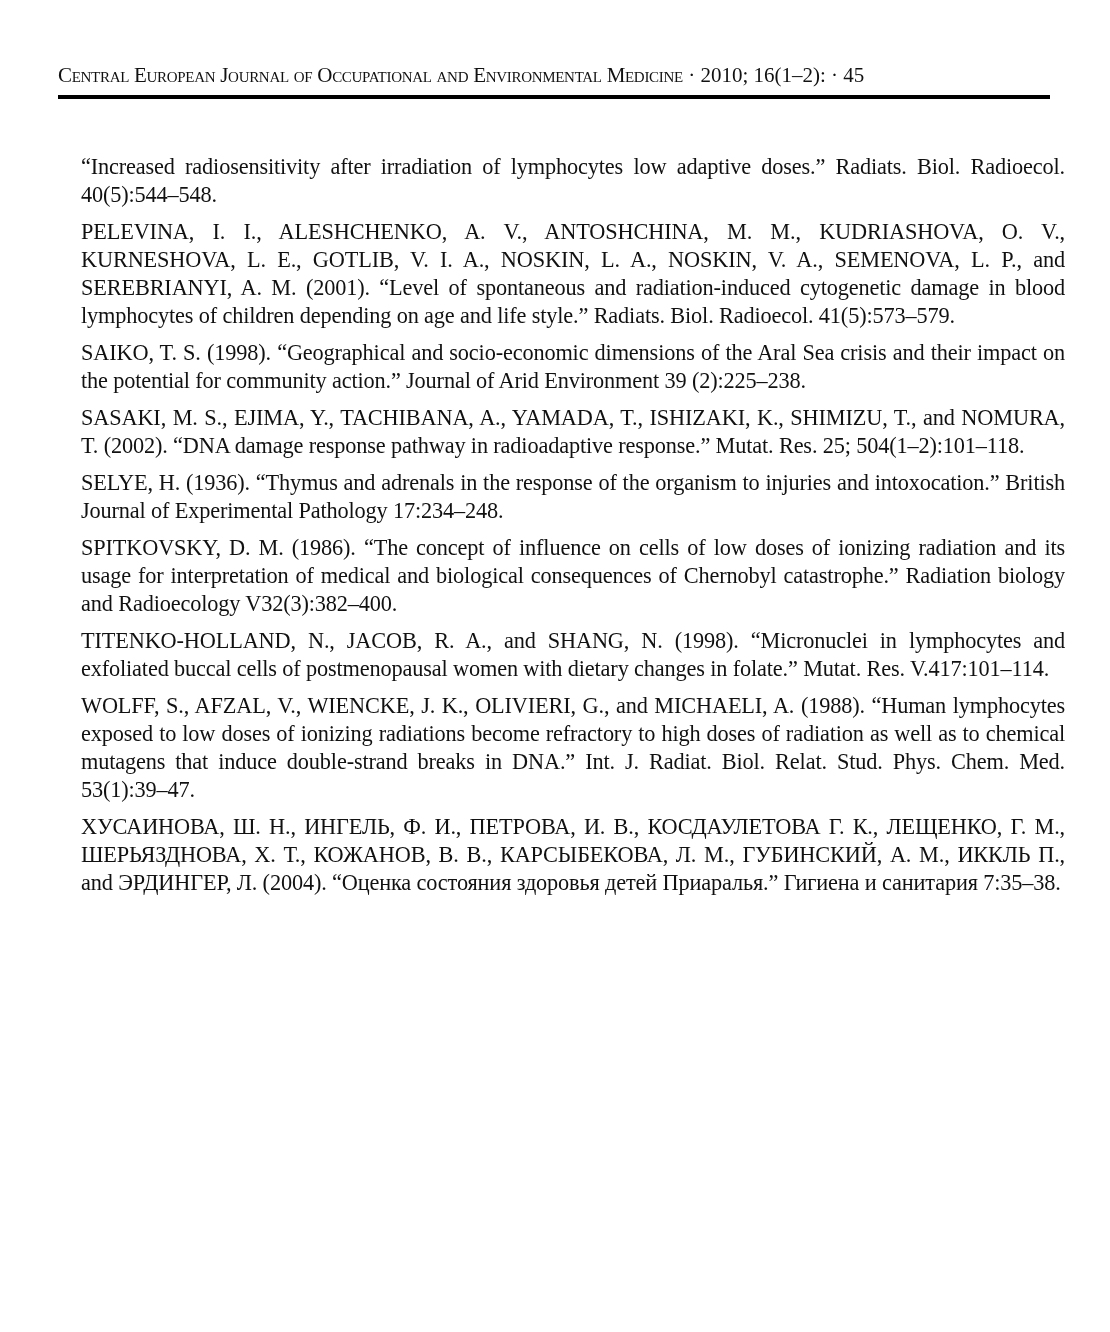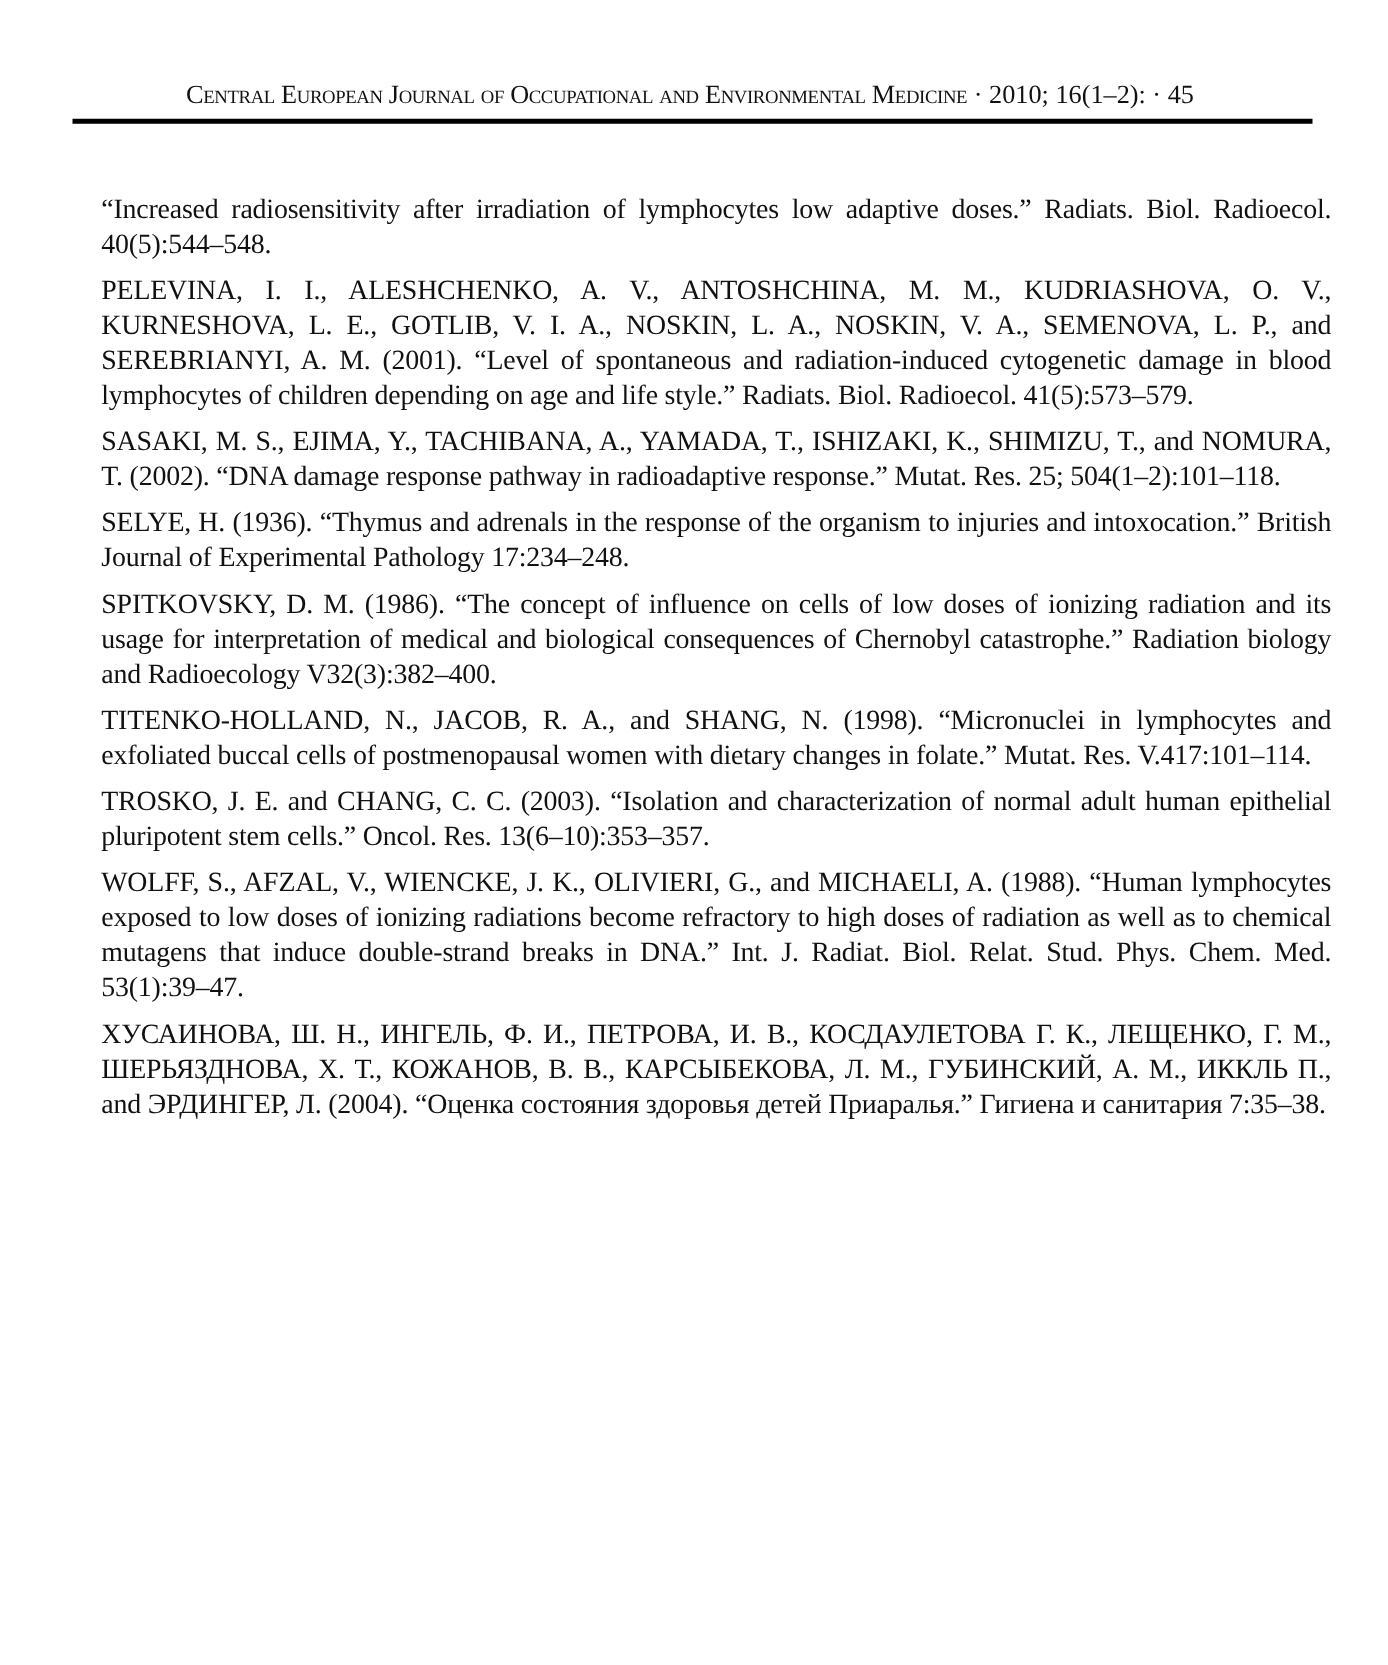--- a/index.html
+++ b/index.html
@@ -1,17 +1,17 @@
 <!DOCTYPE html>
 <html><head>
 <meta charset="utf-8">
 <style>
   html, body { margin:0; padding:0; background:#ffffff; }
   body { width:1110px; height:1332px; position:relative; overflow:hidden; font-family:"Liberation Serif", serif; color:#111; }
-  .header { position:absolute; left:58px; top:62px; width:988px; height:26px; text-align:center; font-size:21px; line-height:26px; white-space:nowrap; }
+  .header { position:absolute; left:58px; top:62px; width:988px; height:26px; text-align:left; font-size:21px; line-height:26px; white-space:nowrap; }
   .header .journal { font-variant: small-caps; letter-spacing:-0.3px; }
   .rule { position:absolute; left:58px; top:95px; width:992px; height:4px; background:#000; }
   .refs { position:absolute; left:62px; top:153px; width:984px;margin-left:19px; }
   .ref { font-size:22.3px; line-height:28px; text-align:justify; margin:0 0 9px 0; letter-spacing:-0.15px; word-spacing:0px; hyphens:manual; }
   .ref.cont { }
 </style>
 </head>
 <body>
 
 <div class="header">
@@ -19,20 +19,20 @@
   <span>·</span>
   <span>2010; 16(1–2):</span>
   <span>·</span>
   <span>45</span>
 </div>
 <div class="rule"></div>
 
 <div class="refs">
   <p class="ref cont">“Increased radiosensitivity after irradiation of lymphocytes low adaptive doses.” Radiats. Biol. Radioecol. 40(5):544–548.</p>
   <p class="ref">PELEVINA, I. I., ALESHCHENKO, A. V., ANTOSHCHINA, M. M., KUDRIASHOVA, O. V., KURNESHOVA, L. E., GOTLIB, V. I. A., NOSKIN, L. A., NOSKIN, V. A., SEMENOVA, L. P., and SEREBRIANYI, A. M. (2001). “Level of spontaneous and radiation-induced cytogenetic damage in blood lymphocytes of children depending on age and life style.” Radiats. Biol. Radio­ecol. 41(5):573–579.</p>
+  <p class="ref">SAIKO, T. S. (1998). “Geographical and socio-economic dimensions of the Aral Sea crisis and their impact on the potential for community action.” Journal of Arid Environment 39 (2):225–238.</p>
   <p class="ref">SASAKI, M. S., EJIMA, Y., TACHIBANA, A., YAMADA, T., ISHIZAKI, K., SHIMIZU, T., and NOMURA, T. (2002). “DNA damage response pathway in radioadaptive response.” Mutat. Res. 25; 504(1–2):101–118.</p>
   <p class="ref">SELYE, H. (1936). “Thymus and adrenals in the response of the organism to injuries and intoxo­cation.” British Journal of Experimental Pathology 17:234–248.</p>
   <p class="ref">SPITKOVSKY, D. M. (1986). “The concept of influence on cells of low doses of ionizing radia­tion and its usage for interpretation of medical and biological consequences of Chernobyl catas­trophe.” Radiation biology and Radioecology V32(3):382–400.</p>
   <p class="ref">TITENKO-HOLLAND, N., JACOB, R. A., and SHANG, N. (1998). “Micronuclei in lymphocytes and exfoliated buccal cells of postmenopausal women with dietary changes in folate.” Mutat. Res. V.417:101–114.</p>
-  <p class="ref">TROSKO, J. E. and CHANG, C. C. (2003). “Isolation and characterization of normal adult human epithelial pluripotent stem cells.” Oncol. Res. 13(6–10):353–357.</p>
   <p class="ref">WOLFF, S., AFZAL, V., WIENCKE, J. K., OLIVIERI, G., and MICHAELI, A. (1988). “Human lymphocytes exposed to low doses of ionizing radiations become refractory to high doses of ra­diation as well as to chemical mutagens that induce double-strand breaks in DNA.” Int. J. Radiat. Biol. Relat. Stud. Phys. Chem. Med. 53(1):39–47.</p>
   <p class="ref">ХУСАИНОВА, Ш. Н., ИНГЕЛЬ, Ф. И., ПЕТРОВА, И. В., КОСДАУЛЕТОВА Г. К., ЛЕЩЕНКО, Г. М., ШЕРЬЯЗДНОВА, Х. Т., КОЖАНОВ, В. В., КАРСЫБЕКОВА, Л. М., ГУБИНСКИЙ, А. М., ИККЛЬ П., and ЭРДИНГЕР, Л. (2004). “Оценка состояния здоровья детей Приаралья.” Гигиена и санитария 7:35–38.</p>
 </div>
 
 </body></html>

